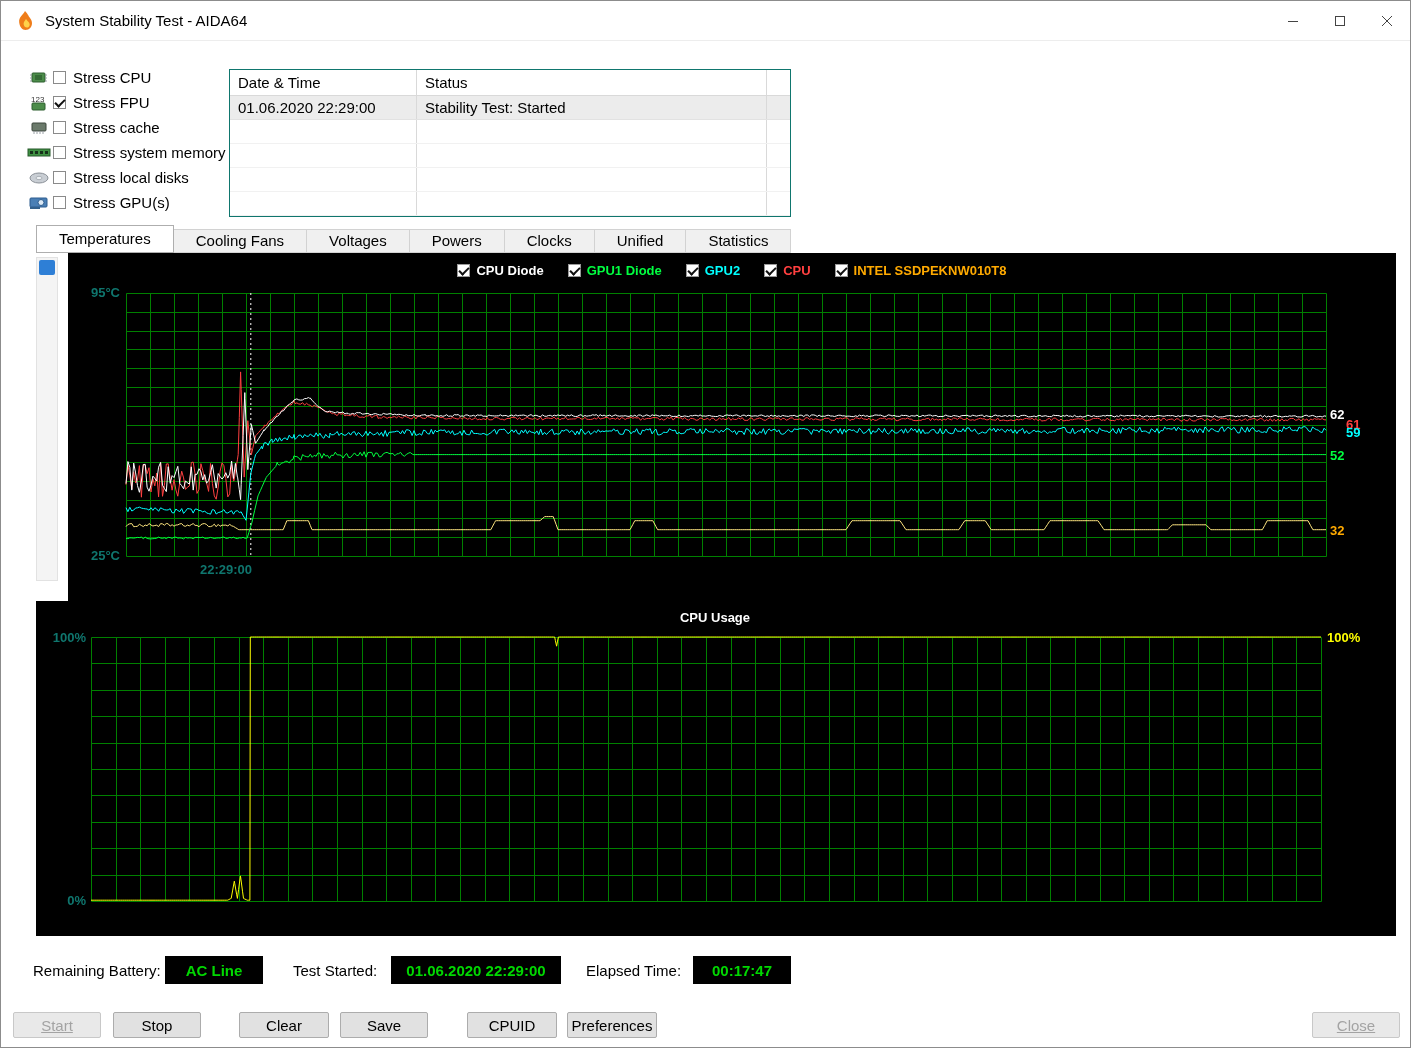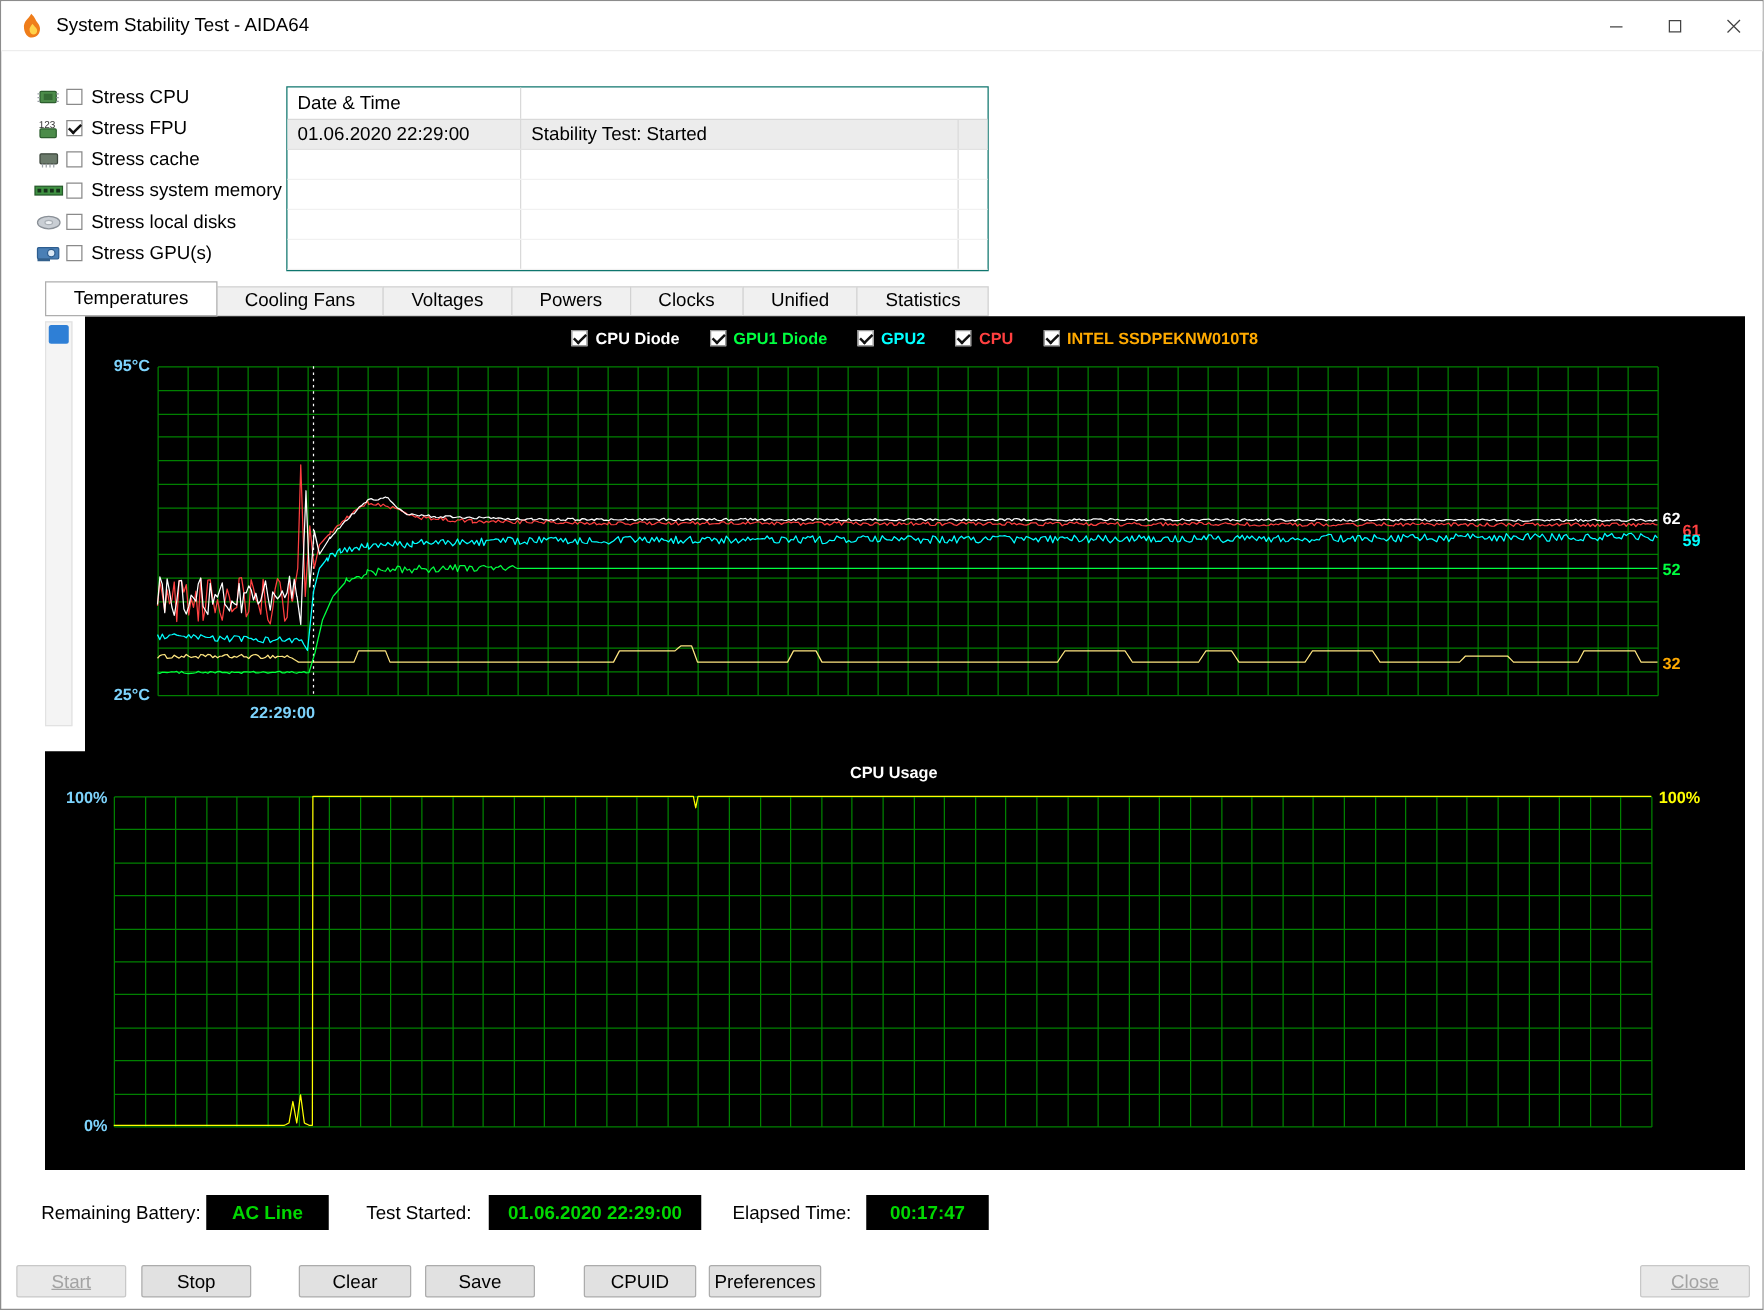--- a/index.html
+++ b/index.html
@@ -49,21 +49,21 @@
               background:#f4f4f4; border:1px solid #e2e2e2; }
   .v-thumb { position:absolute; left:2px; top:2px; width:16px; height:15px; background:#2e7fd6; border-radius:2px; }
 
   
   .temp-panel { position:absolute; left:67px; top:252px; width:1328px; height:384px; background:#000; }
   .temp-panel svg, .usage-panel svg { position:absolute; left:0; top:0; }
   .temp-legend { position:absolute; left:0; right:0; top:10px; display:flex; justify-content:center;
                  gap:24px; align-items:center; }
   .legend-item { display:flex; align-items:center; gap:6px; font-size:13px; font-weight:bold; }
   .legend-item .cb { background:#fff; border-color:#999; }
-  .axis-label { position:absolute; color:#7dd3fc; font-size:13px; font-weight:bold; }
+  .axis-label { position:absolute; color:#0f766e; font-size:13px; font-weight:bold; }
   .y-top    { left:0; top:32px;  width:52px; text-align:right; }
   .y-bottom { left:0; top:295px; width:52px; text-align:right; }
   .x-start  { left:112px; top:309px; width:72px; text-align:right; }
   .end-label { position:absolute; font-size:13px; font-weight:bold; }
 
   
   .usage-panel { position:absolute; left:35px; top:600px; width:1360px; height:335px; background:#000; }
   .usage-title { position:absolute; left:0; right:2px; top:9px; text-align:center; color:#fff;
                  font-size:13px; font-weight:bold; }
   .u-left-top    { left:0; top:29px;  width:50px; text-align:right; }
@@ -200,20 +200,21 @@
           </svg>
         </span>
         <span class="cb"></span>
         <span class="stress-label">Stress GPU(s)</span>
       </div>
     </div>
 
   <div class="log-table">
     <div class="log-header">
       <div class="cell-date">Date &amp; Time</div>
+      <div class="cell-status">Status</div>
       <div class="cell-extra"></div>
     </div>
     <div id="log-body">
       <div class="log-row filled">
         <div class="cell-date">01.06.2020 22:29:00</div>
         <div class="cell-status">Stability Test: Started</div>
         <div class="cell-extra"></div>
       </div>
     <div class="log-row">
           <div class="cell-date"></div>

